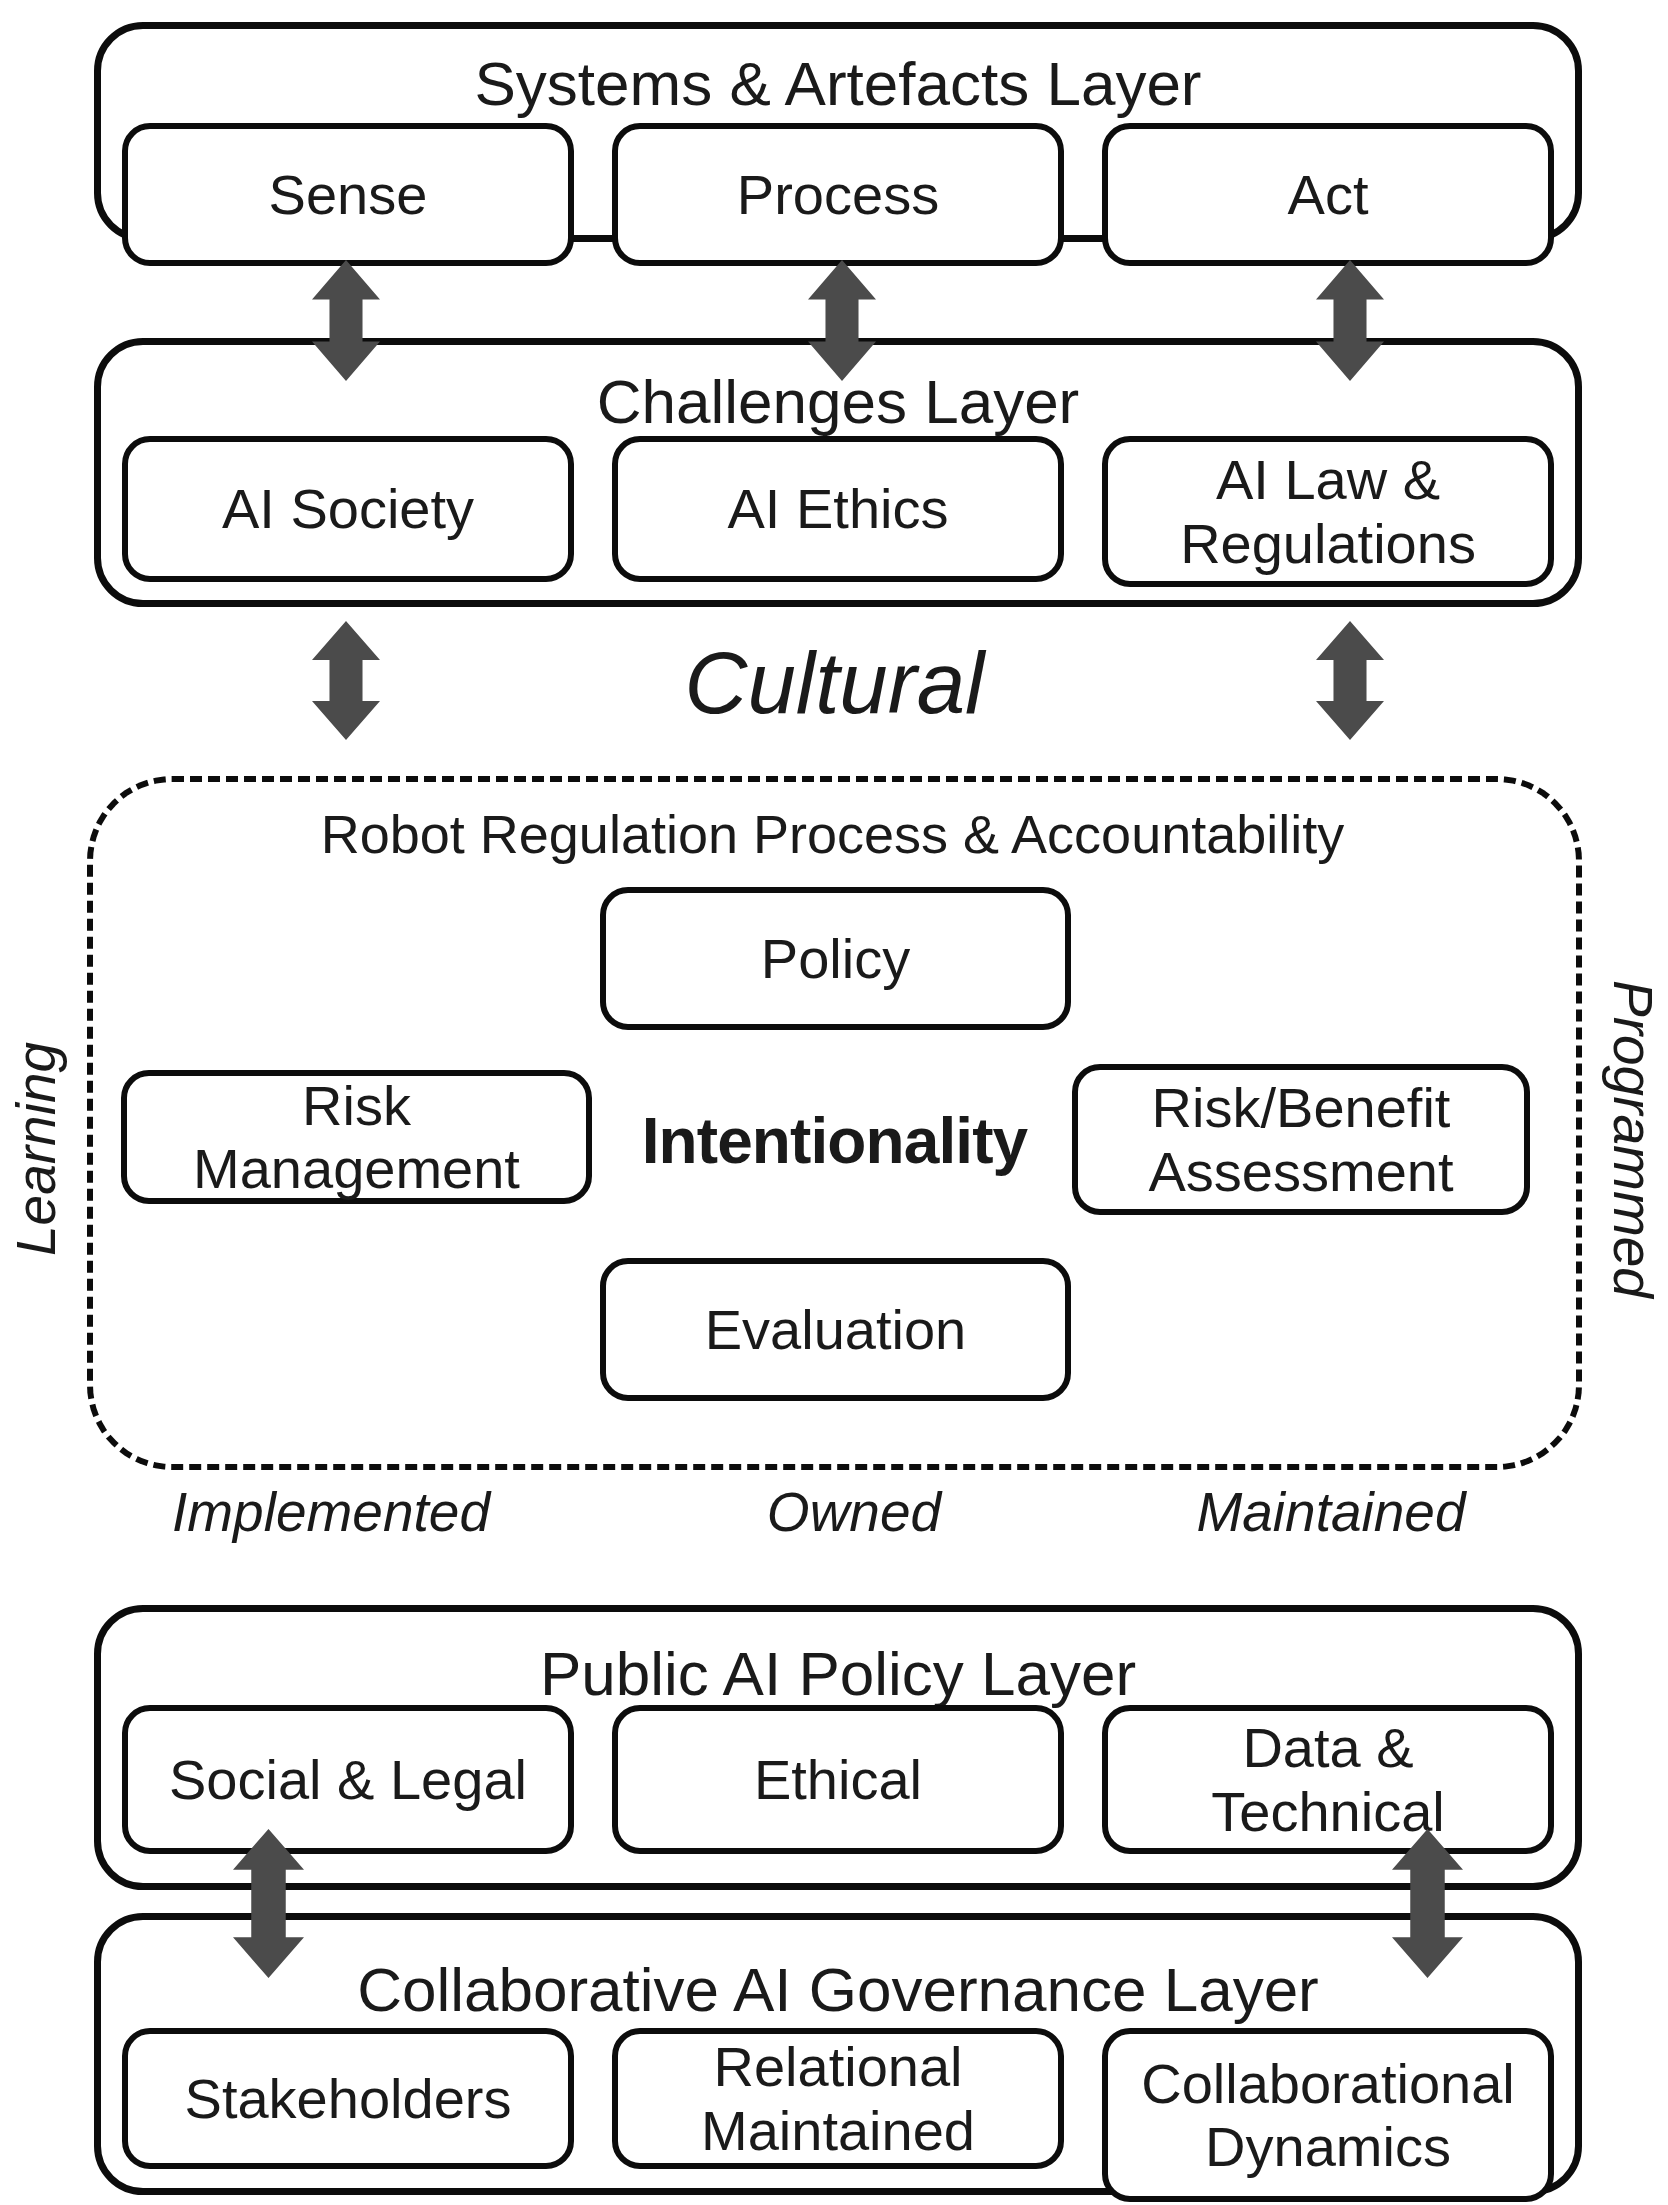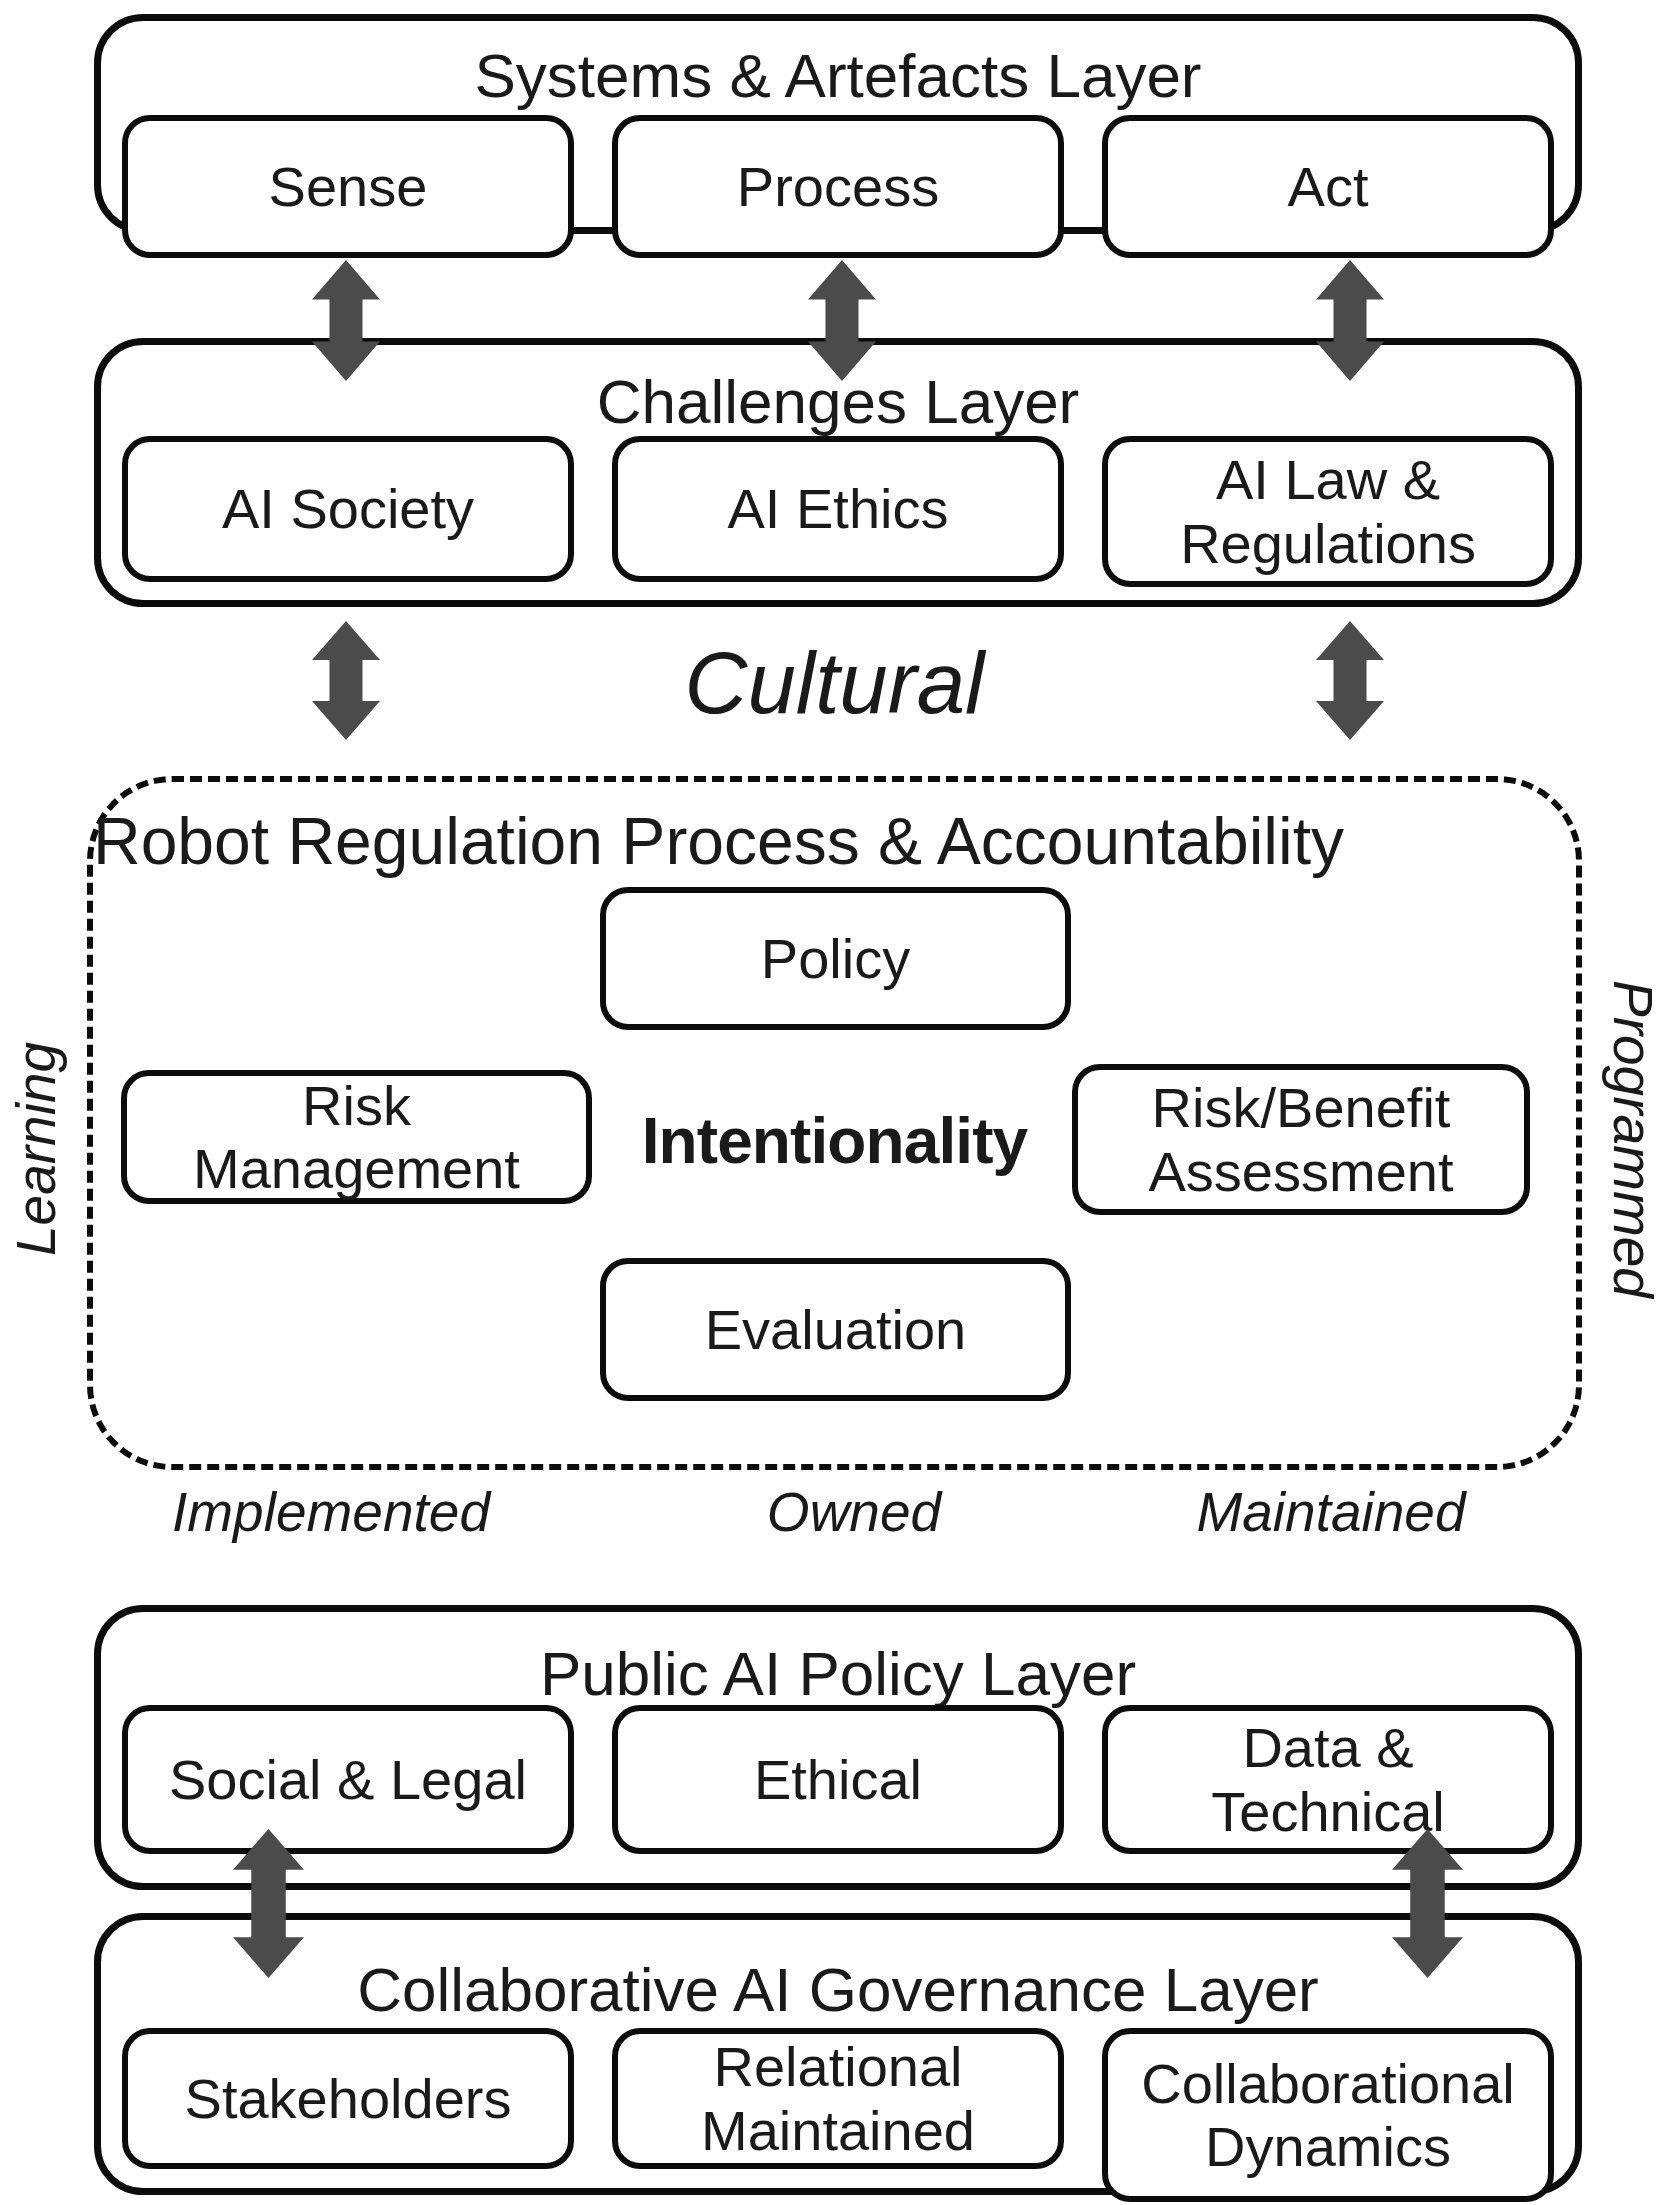--- a/index.html
+++ b/index.html
@@ -24,22 +24,22 @@
   .box{
     box-sizing:border-box; width:452px; border:6.6px solid var(--border); border-radius:28px;
     display:flex; align-items:center; justify-content:center; text-align:center;
     font-size:56px; line-height:1.13; background:var(--background); padding:0 13px;
   }
   .dashed{
     position:absolute; left:87px; top:776px; width:1495px; height:694px; box-sizing:border-box;
     border:6.6px dashed var(--border); border-radius:85px; background:var(--background);
   }
   .dashed-title{
-    position:absolute; top:21px; left:0; right:4px; text-align:left;
-    font-size:66px; white-space:nowrap;
+    position:absolute; top:21px; left:0; right:4px; text-align:center;
+    font-size:54px; white-space:nowrap;
   }
   .inner-box{
     position:absolute; box-sizing:border-box; border:6.6px solid var(--border); border-radius:28px;
     display:flex; align-items:center; justify-content:center; text-align:center;
     font-size:56px; line-height:1.13; background:var(--background); padding:0 11.3px;
   }
   .center-word{
     position:absolute; left:0; right:0; text-align:center;
     font-size:64px; font-weight:bold; letter-spacing:-0.9px;
   }
@@ -60,21 +60,21 @@
     font-size:87px; font-style:italic; white-space:nowrap;
   }
   .arrow{ position:absolute; color:var(--arrow); z-index:5; }
   .arrow svg{ display:block; width:100%; height:100%; }
 </style>
 </head>
 <body>
 
 <div id="canvas">
 
-  <div class="layer" style="top:14px;height:220px;">
+  <div class="layer" style="top:22px;height:220px;">
     <div class="layer-title" style="top:19px;">Systems &amp; Artefacts Layer</div>
     <div class="layer-row" style="top:94px;">
       <div class="box" style="height:143px;">Sense</div>
       <div class="box" style="height:143px;">Process</div>
       <div class="box" style="height:143px;">Act</div>
     </div>
   </div>
 
   <div class="arrow" style="left:312px;top:260px;width:68px;height:121px;">
     <svg viewBox="0 0 70 110" preserveAspectRatio="none">

